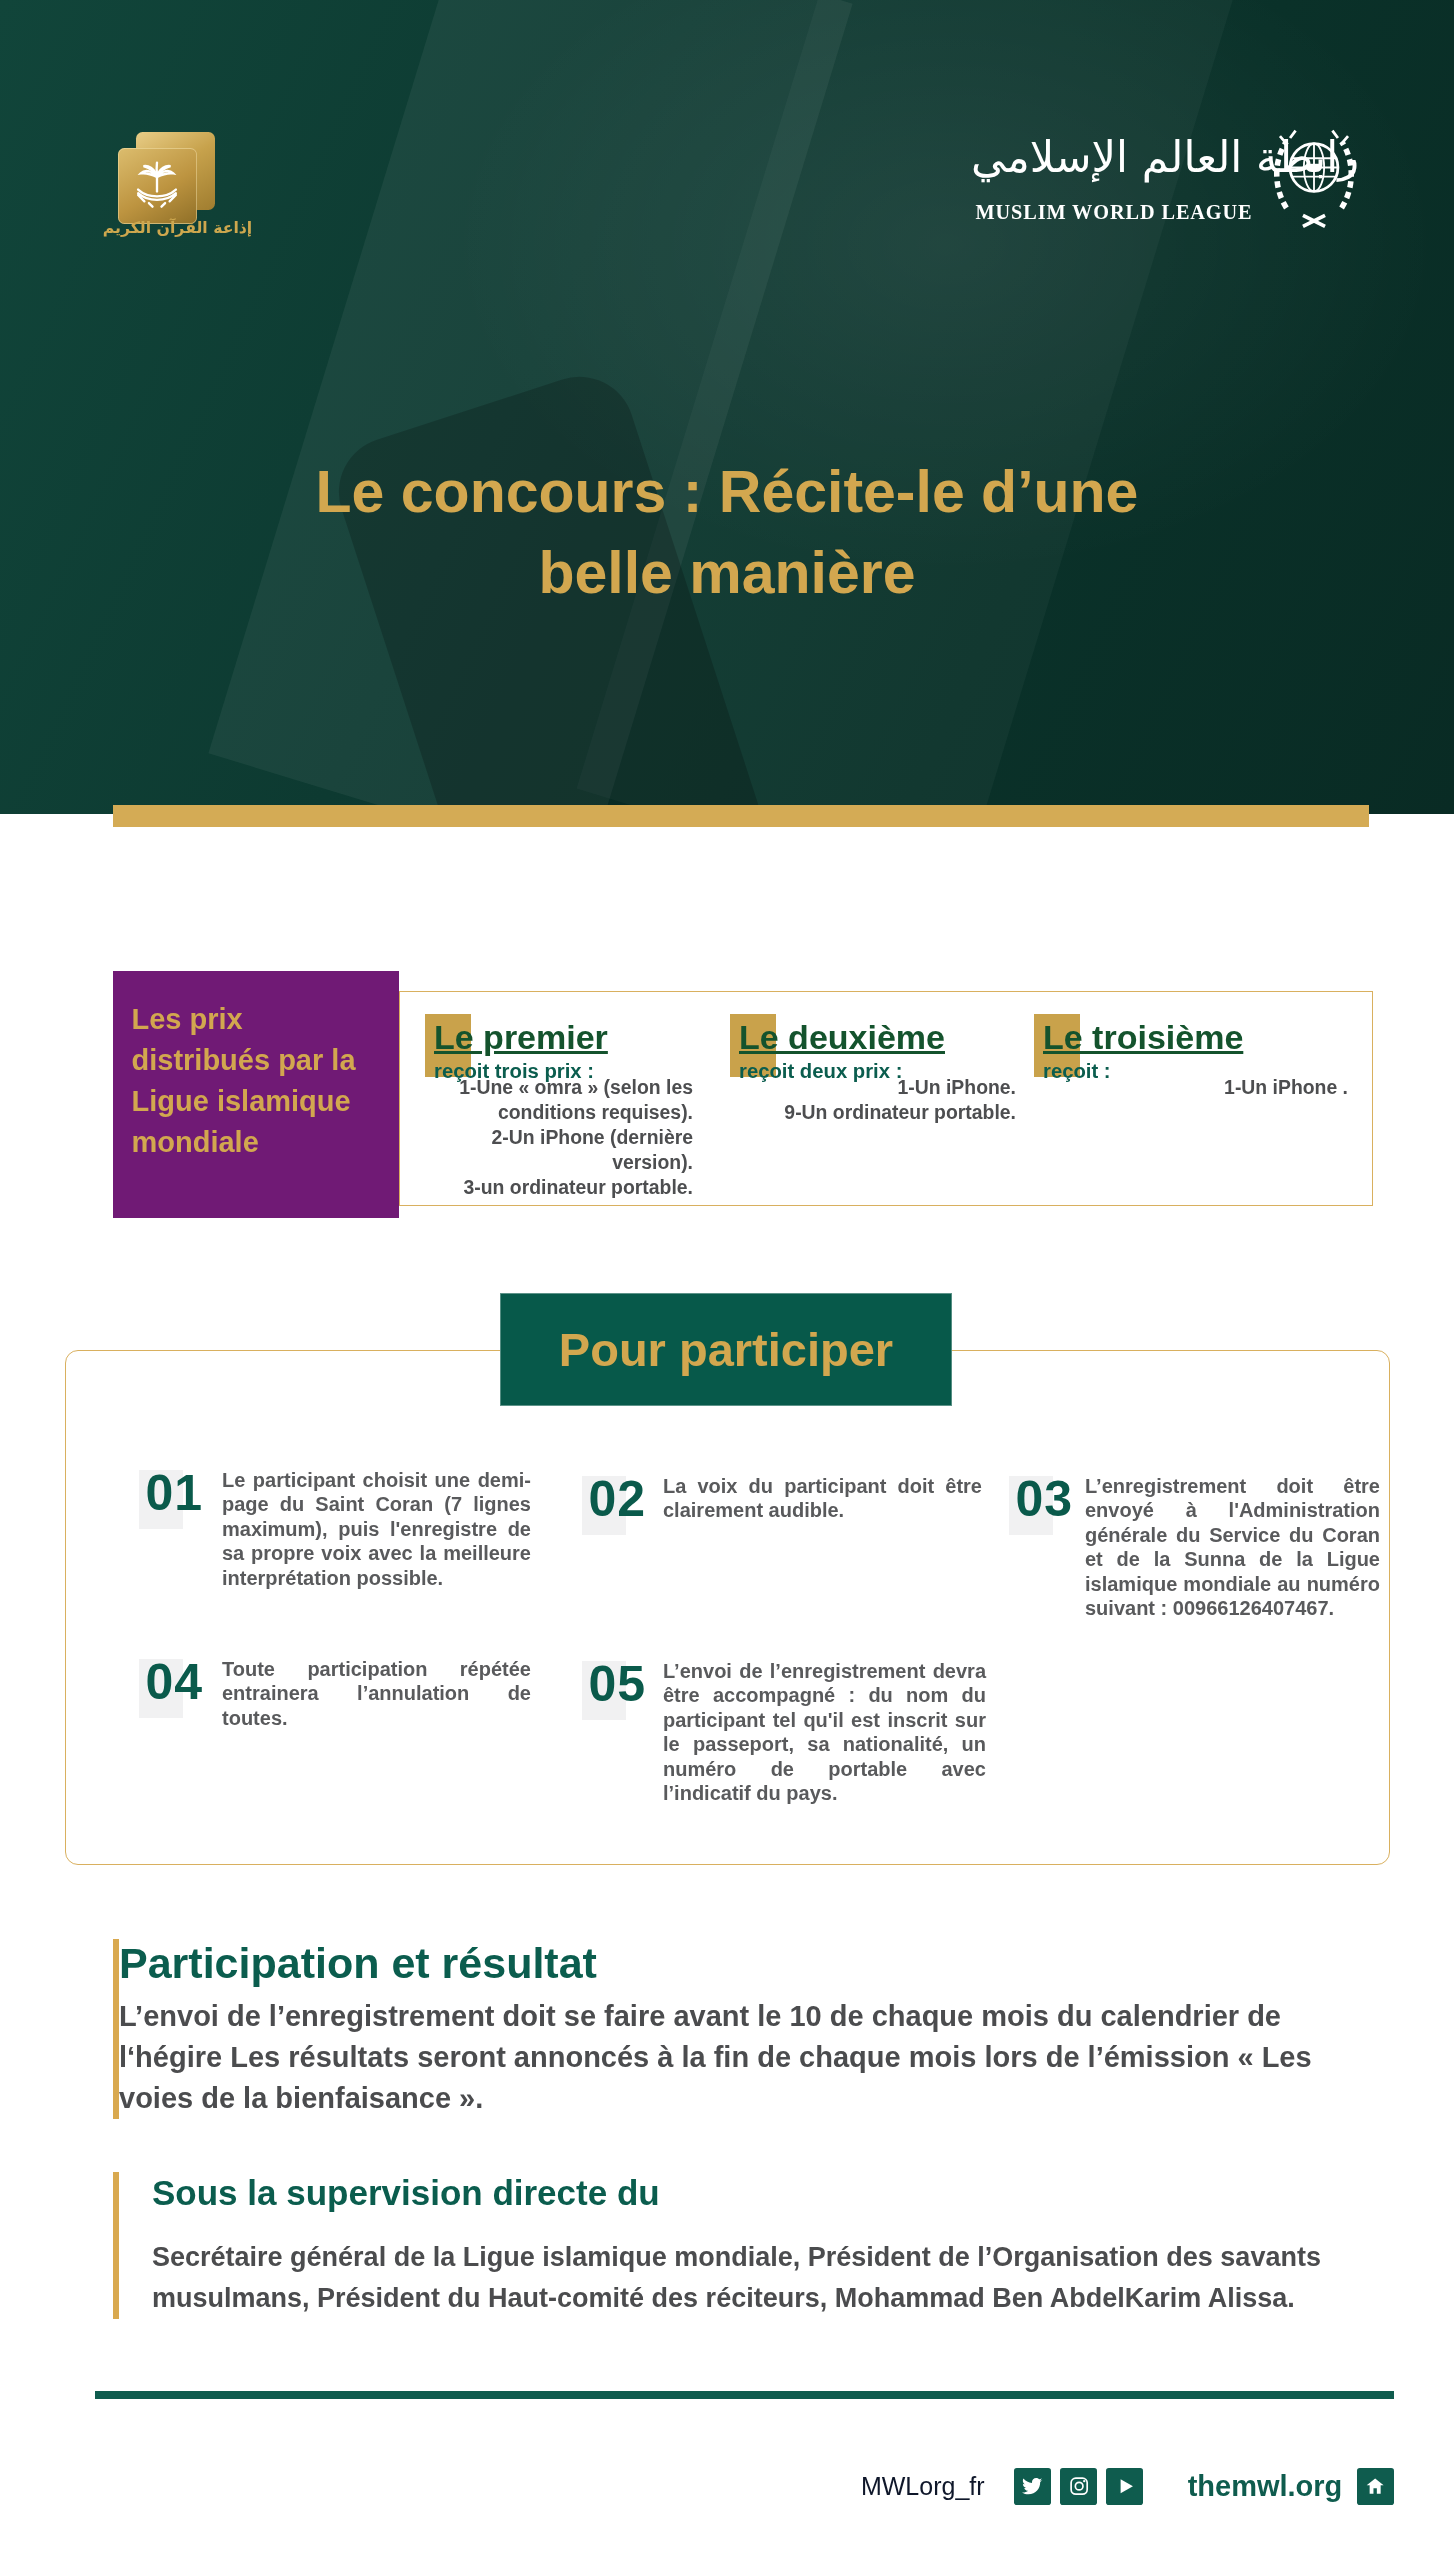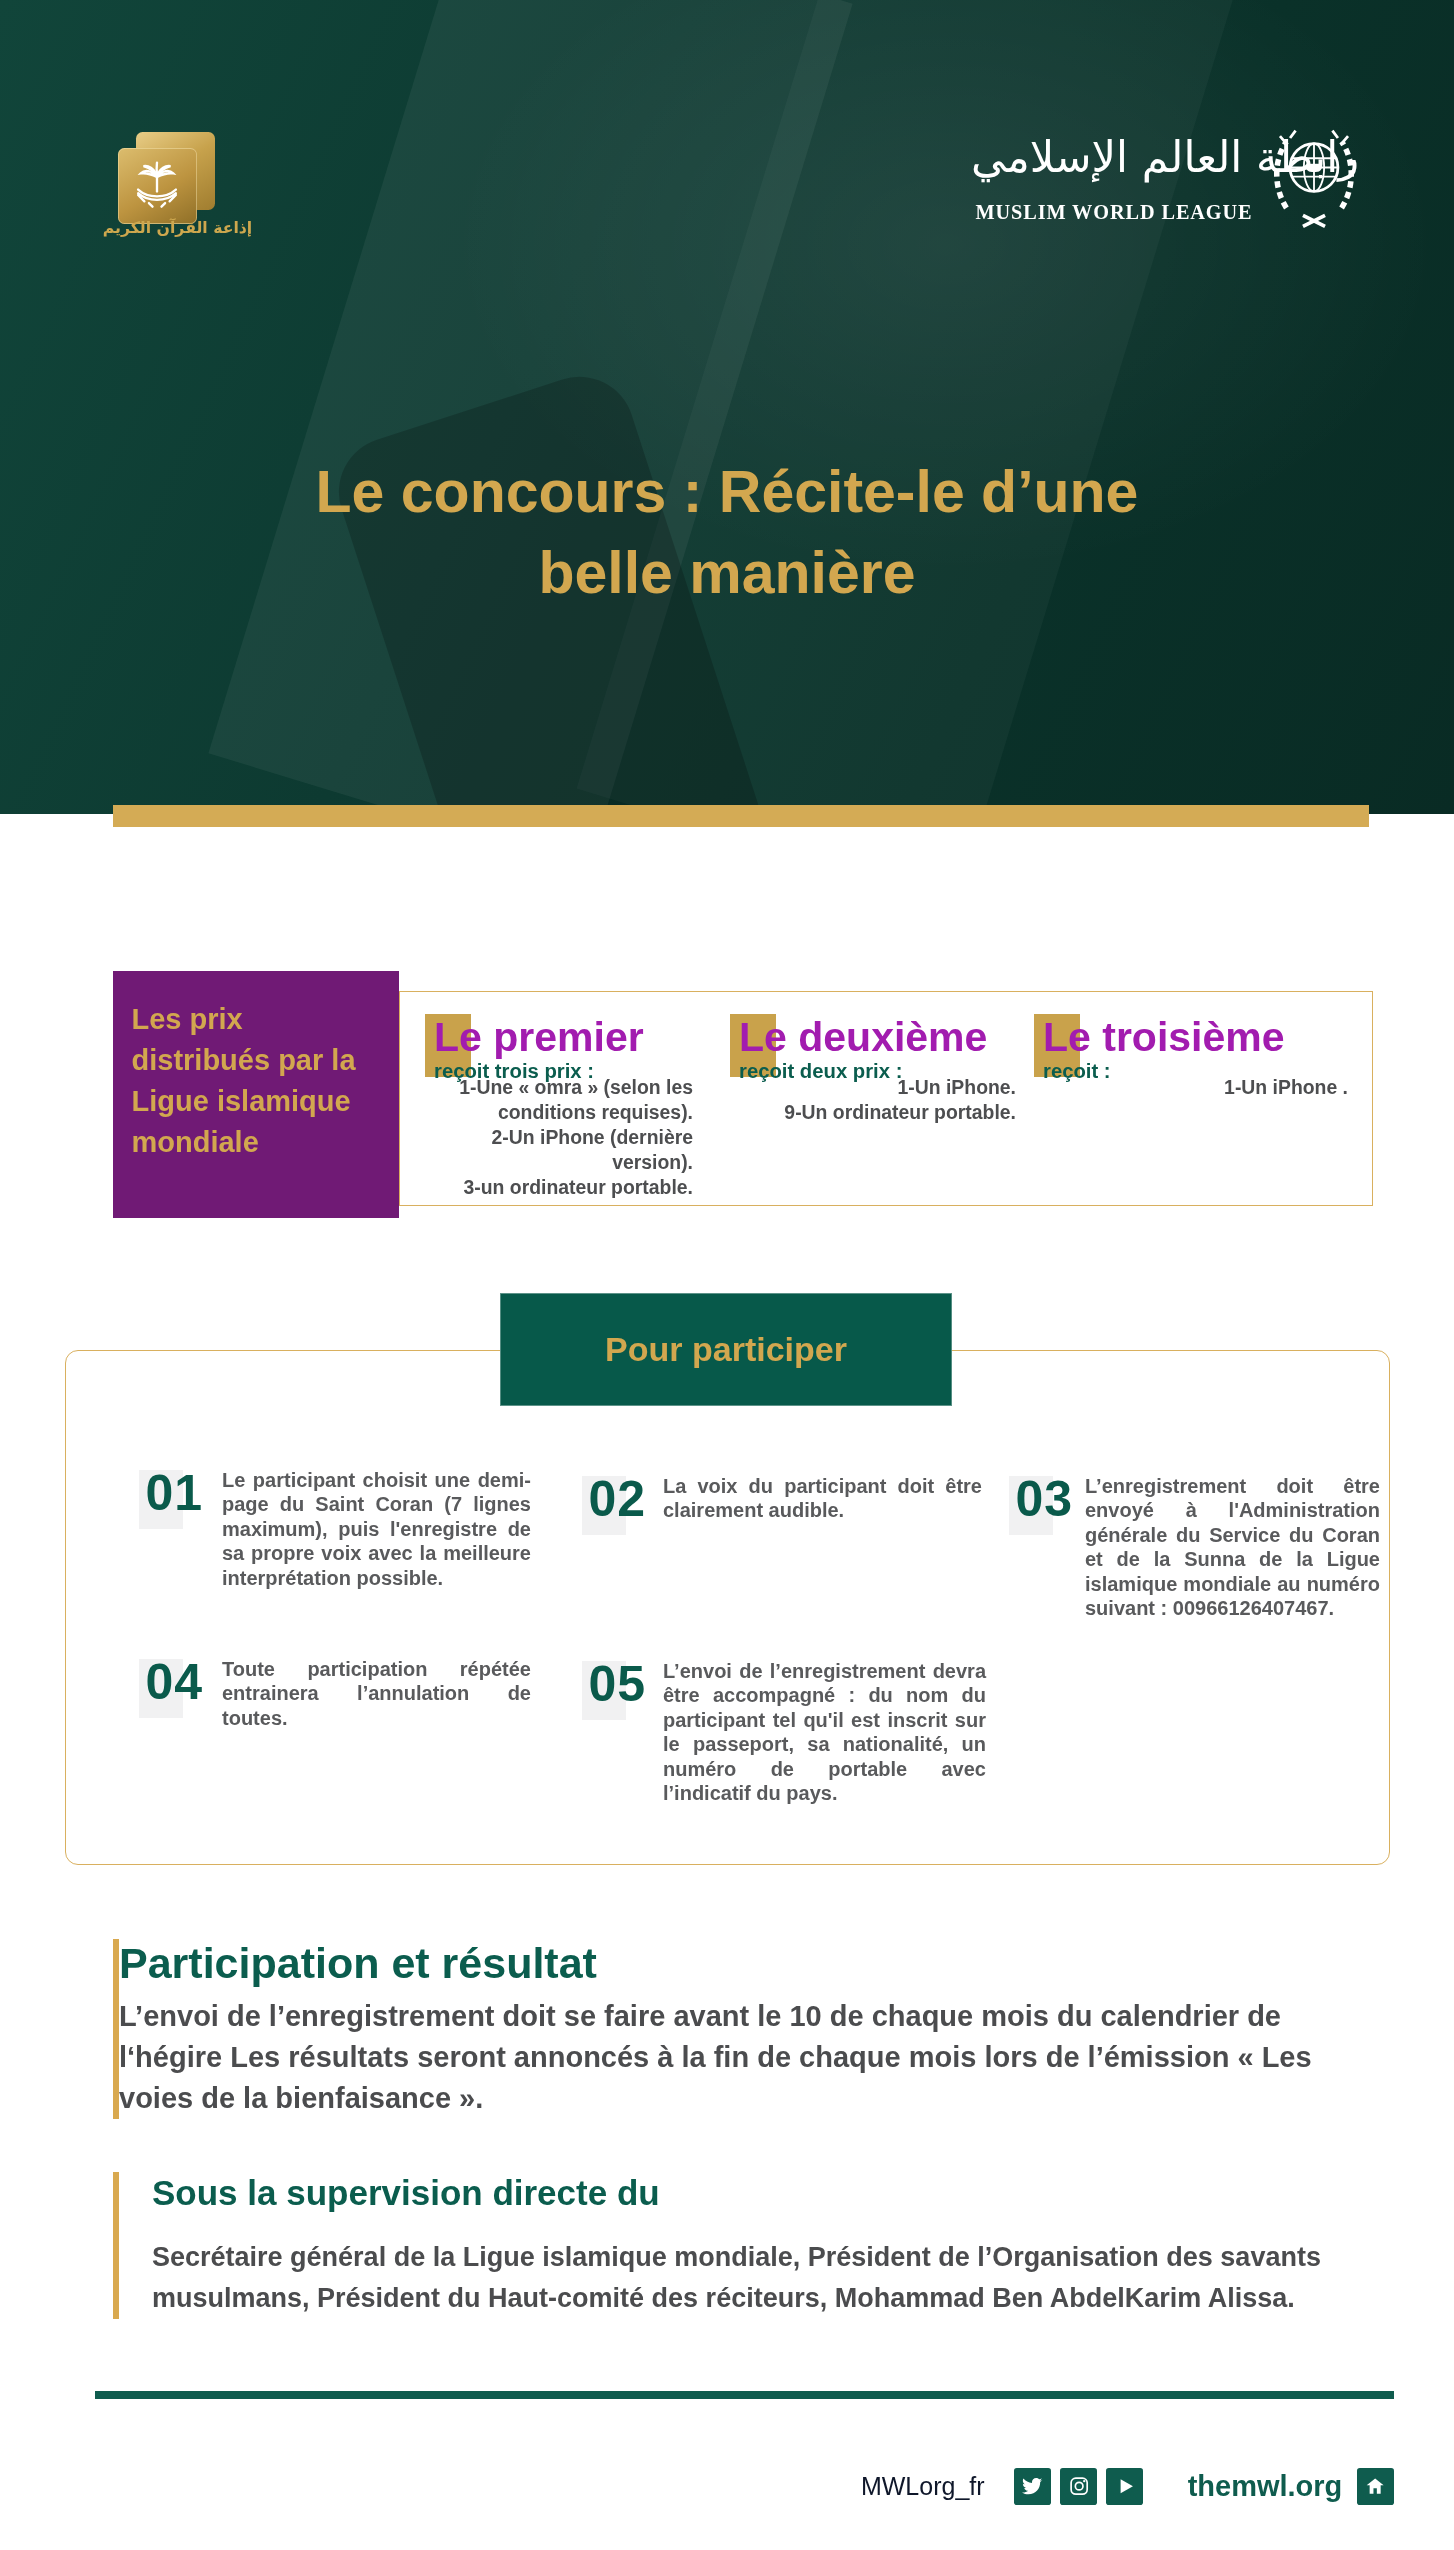--- a/index.html
+++ b/index.html
@@ -83,41 +83,41 @@
   }
   .prize-sidebox div {
     color:#d2a74f; font-size:29px; font-weight:bold; line-height:41px;
   }
   .prize-col { position:absolute; top:1016px; }
   .prize-col .head { position:relative; height:46px; }
   .prize-col .goldsq {
     position:absolute; left:-9.2px; top:-1.8px; width:46px; height:63px; background:#c9a24b;
   }
   .prize-col .head .t {
-    position:relative; z-index:1; color:#a21caf; font-size:41px; font-weight:bold; line-height:42px;
+    position:relative; z-index:1; color:#14532d; font-size:34px; font-weight:bold; line-height:42px;text-decoration:underline;
   }
   .prize-col .sub {
     position:relative; z-index:1; color:#0b5d4e; font-size:20.3px; font-weight:bold; margin-top:1.8px;
   }
   .prize-col ul { list-style:none; margin-top:13px;text-align:right; }
   .prize-col li { color:#4d4e50; font-size:19.4px; line-height:25px; font-weight:bold; }
   .pc1 { left:434px; width:259px; }
   .pc2 { left:739px; width:277px; }
   .pc3 { left:1043px; width:305px; }
   .pc3 li { padding-left:13px; }
 
   
   .part-panel {
     position:absolute; left:65px; top:1350px; width:1325px; height:515px;
     border:1.8px solid #d9b05f; border-radius:13px; background:#ffffff;
   }
   .part-title {
     position:absolute; left:500px; top:1293px; width:452px; height:113px;
     background:#07594a; display:flex; align-items:center; justify-content:center;
-    color:#d2a74f; font-size:34px; font-weight:bold;
+    color:#d2a74f; font-size:47px; font-weight:bold;
     box-shadow:0 0 0 0.9px rgba(255,255,255,0.35) inset;
   }
   .step { position:absolute; }
   .step .numwrap { position:absolute; left:0; top:0; width:83px; height:65px; }
   .step .numwrap .sq {
     position:absolute; left:0; top:5.5px; width:44px; height:59px; background:#f1f1f2;
   }
   .step .numwrap .n {
     position:absolute; left:6.5px; top:0; color:#0a5a4b;
     font-size:50px; font-weight:bold; letter-spacing:0.9px;

